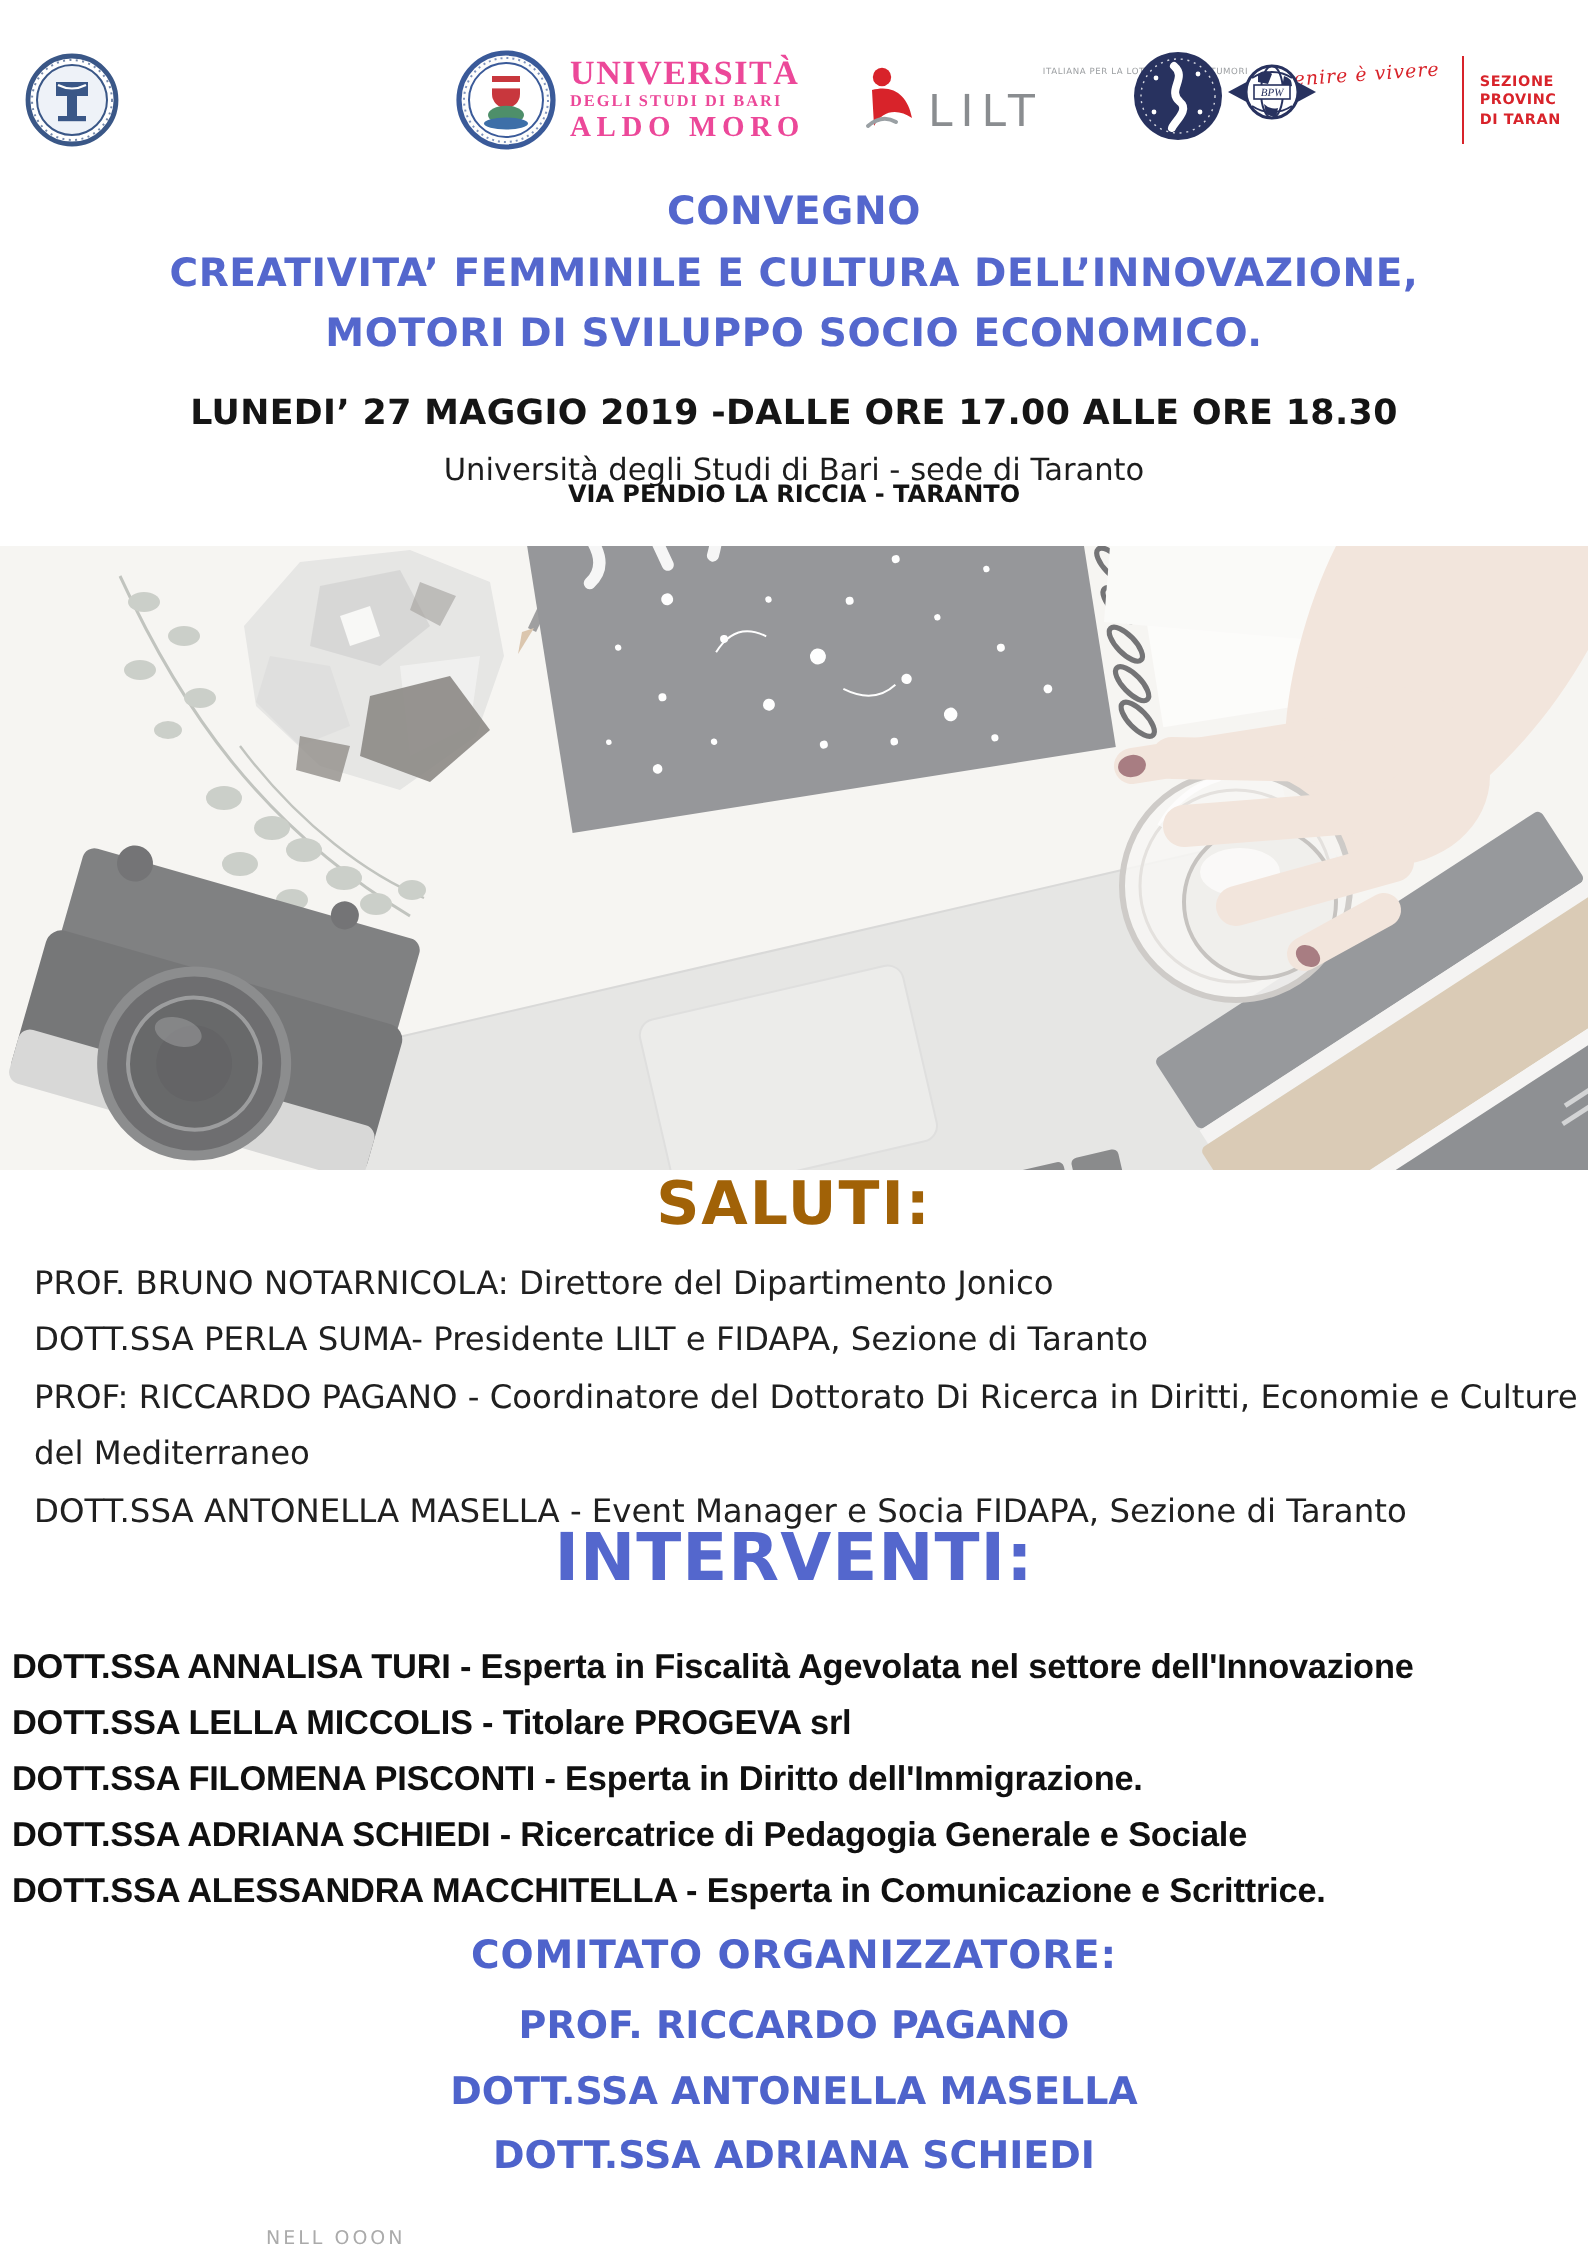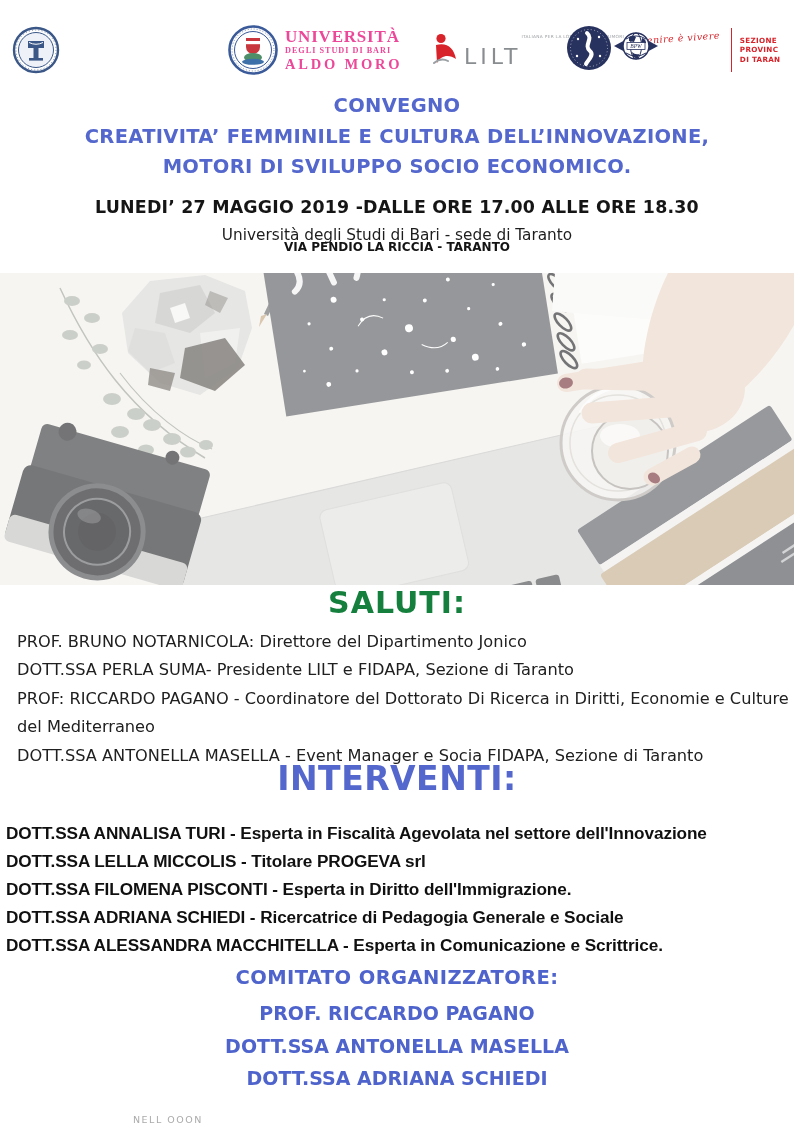--- a/index.html
+++ b/index.html
@@ -31,21 +31,21 @@
   .fidapa-bpw { font-size:7px; margin-left:5px; letter-spacing:.5px; font-family:"Liberation Serif", serif; }
   .fidapa-sez { font-family:"Liberation Serif", serif; font-size:12.5px; line-height:15px; }
   .fidapa-sub { font-size:6.3px; line-height:9px; letter-spacing:.2px; }
 
   
   .center { width:100%; text-align:center; }
   .title-block { top:91px; color:#5467cd; font-weight:700; font-size:19.5px; line-height:30.6px; letter-spacing:.3px; }
   .date-line { top:197px; font-weight:700; font-size:17.4px; color:#151515; letter-spacing:.2px; }
   .venue1 { top:226px; font-size:15.3px; color:#1d1d1d; }
   .venue2 { top:240px; font-size:12px; font-weight:700; color:#141414; }
-  .saluti-heading { top:585px; color:#15803d; font-weight:700; font-size:30px; letter-spacing:1px; }
+  .saluti-heading { top:585px; color:#a16207; font-weight:700; font-size:30px; letter-spacing:1px; }
   .saluti-list { top:628px; left:17px; width:772px; font-size:16.2px; line-height:28.4px; color:#202020; }
   .interventi-heading { top:759px; color:#5467cd; font-weight:700; font-size:33px; letter-spacing:.5px; }
   .interventi-list { top:819px; left:6px; width:786px; font-family:"Liberation Sans", sans-serif; font-weight:700; font-size:17.2px; line-height:28px; color:#101010; letter-spacing:-.1px; }
   .comitato-heading { top:966px; color:#4e63cb; font-weight:700; font-size:19.5px; letter-spacing:.4px; }
   .comitato-list { top:997px; color:#4e63cb; font-weight:700; font-size:19px; line-height:32.6px; text-align:center; width:100%; }
   .footer-cut { top:1114px; left:133px; font-size:9.5px; color:#ababab; letter-spacing:1.5px; }
 
   
   .photo { top:273px; left:0; width:794px; height:312px; overflow:hidden; }
 </style>

